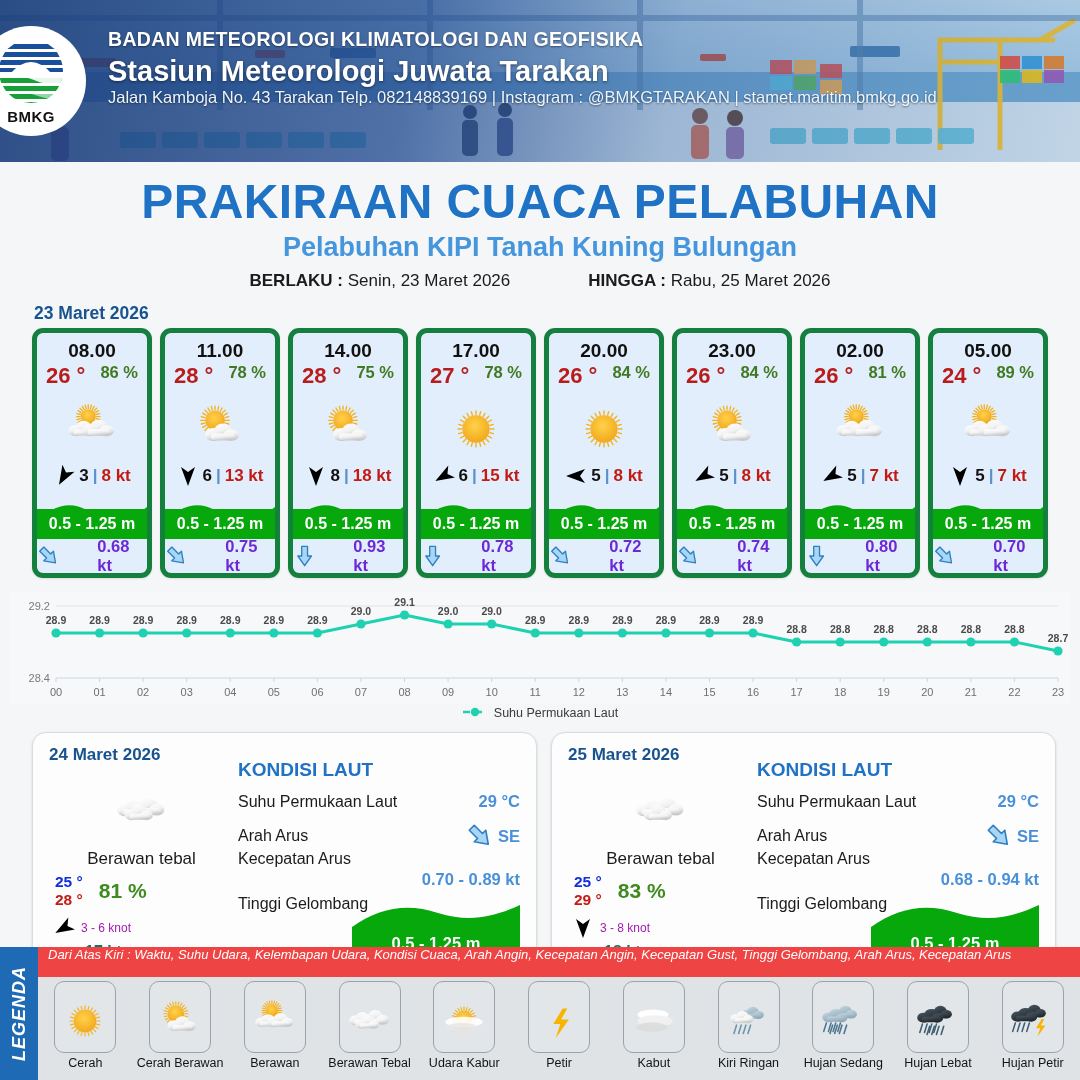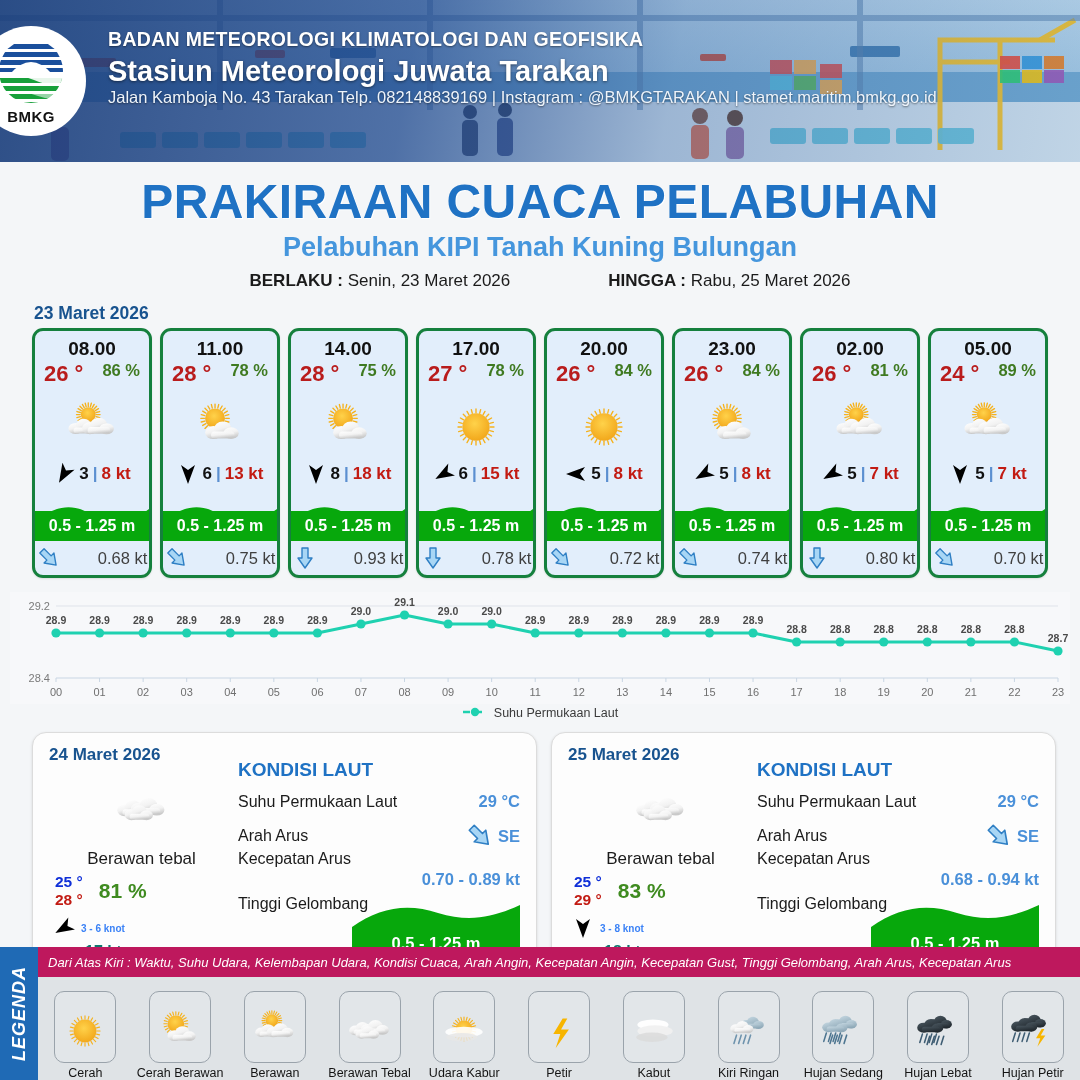--- a/index.html
+++ b/index.html
@@ -55,38 +55,38 @@
   .titles { text-align:center; padding-top:12px; }
   .t-main {
     font-size:48px; font-weight:bold; color:#1f72c4;
     letter-spacing:.4px; text-shadow:1px 1px 0 #ffffff;
   }
   .t-sub { font-size:27px; font-weight:bold; color:#4596dd; margin-top:3px; }
   .t-valid {
     margin-top:8px; font-size:17px; color:#1b1b1b;
     display:flex; justify-content:center; gap:78px;
   }
-  .t-valid b { font-weight:bold;margin-left:20px; }
+  .t-valid b { font-weight:bold; }
   .t-valid span { font-weight:normal;text-align:right; }
 
   
   .date-label {
     margin:12px 0 4px 34px;
     font-size:17.5px; font-weight:bold; color:#18538f;
   }
 
   
   .cards {
     display:flex; gap:8px; padding:0 32px;
     align-items:stretch;
   }
   .card {
     width:120px; height:250px;
     background:#e2eefb;
-    border:3px solid #15803d;
+    border:5px solid #15803d;
     border-radius:11px;
     overflow:hidden;
     position:relative;
     box-shadow:0 1px 2px rgba(0,0,0,.10);
     display:flex; flex-direction:column;
   }
   .c-time {
     text-align:center; font-size:19px; font-weight:bold;
     color:#111; margin-top:7px;
   }
@@ -106,21 +106,21 @@
   .wave-fill {
     position:absolute; left:0; right:0; bottom:34px; top:auto;
     height:30px; background:#07a80c;
     display:flex; align-items:center; justify-content:center;
   }
   .wave-text { font-size:16px; font-weight:bold; color:#fff; }
   .c-curr {
     position:absolute; left:0; bottom:0; width:100%; height:34px;
     display:flex; align-items:center; justify-content:center; gap:5px;
   }
-  .c-curr-val { font-size:16.5px; font-weight:normal; color:#404040;padding-left:32px; }
+  .c-curr-val { font-size:16.5px; font-weight:bold; color:#6d28d9;padding-left:32px; }
 
   
   .chart-wrap {
     margin:14px 10px 0 10px; height:112px; position:relative;
     background:#f7f8fa;
   }
   .chart-legend {
     text-align:center; font-size:12.5px; color:#3a3a3a;
     margin-top:2px; display:flex; align-items:center;
     justify-content:center; gap:6px;
@@ -139,21 +139,21 @@
   .dp-left { width:185px; position:relative; }
   .dp-date { font-size:17px; font-weight:bold; color:#18538f; }
   .dp-icon { height:66px; display:flex; align-items:center; justify-content:center; margin-top:8px; }
   .dp-cond { font-size:17px; color:#1b1b1b; margin-top:10px; text-align:center; }
   .dp-temps { display:flex; align-items:center; gap:16px; margin-top:4px; padding-left:6px; }
   .dp-tcol { display:flex; flex-direction:column; }
   .dp-tmin { font-size:15.5px; font-weight:bold; color:#0f2fd8; }
   .dp-tmax { font-size:15.5px; font-weight:bold; color:#c21b13; }
   .dp-hum  { font-size:21px; font-weight:bold; color:#3f8b20; }
   .dp-wind { display:flex; align-items:center; gap:6px; margin-top:8px; padding-left:4px; }
-  .dp-wind-txt { font-size:10px; font-weight:bold; color:#3b82f6; }
+  .dp-wind-txt { font-size:12px; font-weight:normal; color:#a21caf; }
   .dp-gust { font-size:16px; font-weight:bold; color:#0f766e; margin:4px 0 0 36px; }
 
   .dp-right { flex:1; position:relative; padding-left:4px; }
   .dp-kl { font-size:19px; font-weight:bold; color:#1f72c4; margin-top:14px; }
   .dp-row { display:flex; justify-content:space-between; align-items:center; margin-top:11px; }
   .dp-key { font-size:16px; color:#1b1b1b; }
   .dp-val { font-size:16.5px; font-weight:bold; color:#4a90d9; }
   .dp-val-row { text-align:right; font-size:16.5px; font-weight:bold; color:#4a90d9; margin-top:2px; }
   .dp-arrow-row { display:flex; align-items:center; gap:4px; }
   .dp-wavebox {
@@ -173,29 +173,29 @@
     position:absolute; left:0; top:0; width:38px; height:133px;
     background:#1f6ab5; display:flex; align-items:center; justify-content:center;
   }
   .legenda-bar span {
     transform:rotate(-90deg); white-space:nowrap;
     color:#fff; font-size:18px; font-weight:bold; font-style:italic;
     letter-spacing:1px;
   }
   .legend-strip {
     position:absolute; left:38px; top:0; right:0; height:30px;
-    background:#be185d; display:flex; align-items:center;
+    background:#ef4444; display:flex; align-items:flex-start;
   }
   .legend-strip span {
     color:#fff; font-size:13px; font-style:italic; padding-left:10px;
     white-space:nowrap;
   }
   .legend-items {
     position:absolute; left:38px; top:30px; right:0; height:103px;
-    display:flex; align-items:flex-end; padding-top:4px;
+    display:flex; align-items:flex-start; padding-top:4px;
   }
   .lgi { flex:1; display:flex; flex-direction:column; align-items:center; }
   .lgi-box {
     width:62px; height:72px; border:1px solid #9aa3ab; border-radius:10px;
     background:#e2e6e9; display:flex; align-items:center; justify-content:center;
   }
   .lgi-label { font-size:12.5px; color:#141414; margin-top:3px; white-space:nowrap; }
 </style>
 </head>
 <body>

